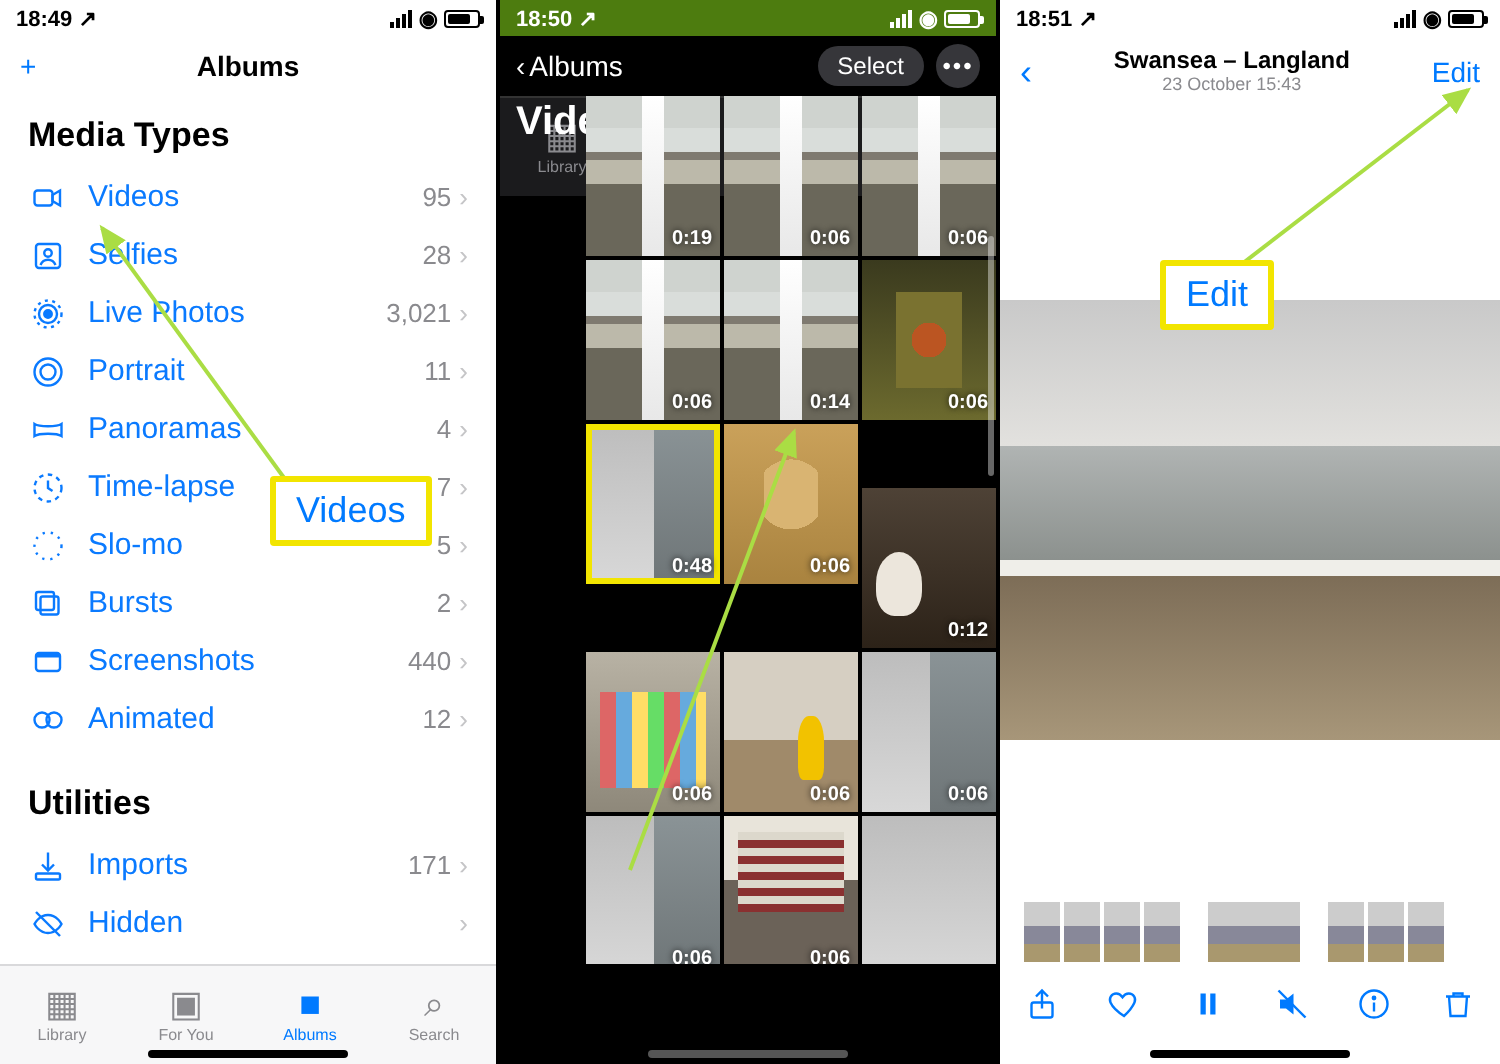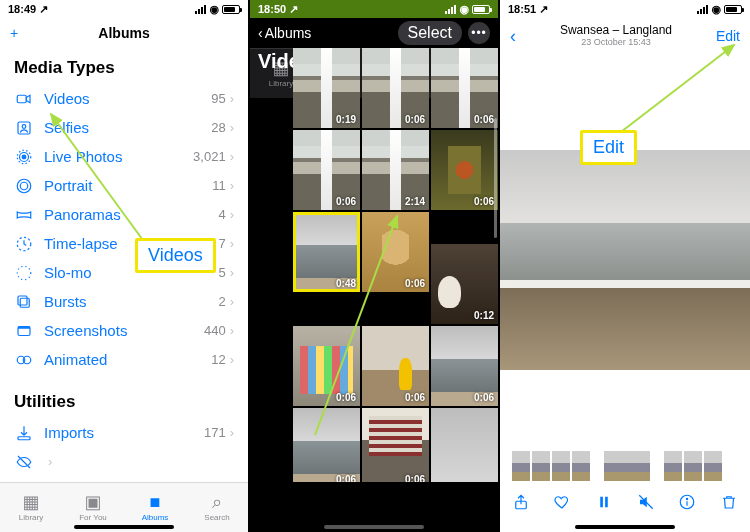--- a/index.html
+++ b/index.html
@@ -40,53 +40,53 @@
   .homebar { position:absolute; bottom:3px; left:50%; transform:translateX(-50%); width:100px; height:4px; background:#000; border-radius:3px;}
   .phone.dark .homebar { background:#555;}
   
   .callout { position:absolute; background:#fff; border:3px solid #f2e500; padding:4px 10px; font-size:18px; color:#007aff; font-weight:500; z-index:5; border-radius:2px;}
   svg.arrow { position:absolute; z-index:4; pointer-events:none;}
   
   .phone.dark { background:#000; color:#fff;}
   .head2 { height:30px; display:flex; align-items:center; justify-content:space-between; padding:0 8px;}
   .head2 .back { color:#fff; font-size:14px; display:flex; align-items:center; gap:2px;}
   .head2 .btns { display:flex; gap:6px; align-items:center;}
-  .pillbtn { background:rgba(120,120,128,0.45); color:#fff; font-size:16px; padding:3px 10px; border-radius:12px;}
+  .pillbtn { background:rgba(120,120,128,0.45); color:#fff; font-size:12px; padding:3px 10px; border-radius:12px;}
   .dotsbtn { width:22px; height:22px; border-radius:11px; background:rgba(120,120,128,0.45); color:#fff; display:flex; align-items:center; justify-content:center; font-size:12px; letter-spacing:1px;}
   .gridtitle { color:#fff; font-size:20px; font-weight:700; position:absolute; left:8px; top:50px;}
   .gridwrap { position:absolute; top:48px; left:0; right:0; bottom:50px; overflow:hidden;padding-left:43px;}
   .grid { display:grid; grid-template-columns:repeat(3, 1fr); gap:2px;}
   .thumb { position:relative; height:80px; background:#555; overflow:hidden;}
   .thumb .dur { position:absolute; right:4px; bottom:3px; color:#fff; font-size:10px; font-weight:600; text-shadow:0 0 3px rgba(0,0,0,0.8);}
   .thumb.selected { outline:3px solid #f2e500; outline-offset:-3px; z-index:2;}
   .scrollind { position:absolute; right:1px; top:70px; width:3px; height:120px; background:rgba(255,255,255,0.4); border-radius:2px;}
   
   .tx-waterfall { background:linear-gradient(#cfd3cf 0 20%, #d9ddda 20% 35%,#7f7a70 35% 40%,#bcb9aa 40% 55%,#6a675a 55% 100%);}
   .tx-waterfall::after{content:"";position:absolute;left:42%;top:0;width:16%;height:100%;background:linear-gradient(#fff,#e8e8e8);}
   .tx-green { background:linear-gradient(#3a3a1e,#6c6a2e);}
   .tx-green::before{content:"";position:absolute;inset:20% 25%;background:radial-gradient(circle,#b52 0 30%,transparent 30%),#7a7230;}
-  .tx-sea { display:flex; flex-direction:column;}
+  .tx-sea { display:flex; flex-direction:row;}
   .tx-sea .sky{flex:1;background:linear-gradient(#bdbdbd,#d8d8d8);}
   .tx-sea .sea{flex:1;background:linear-gradient(#8a9396,#6e7577);}
   .tx-sea .sand{height:18%;background:#b9a98e;}
   .tx-bear { background:linear-gradient(#caa15a,#a9833f);}
   .tx-bear::after{content:"";position:absolute;left:30%;top:20%;width:40%;height:60%;background:radial-gradient(circle at 50% 40%,#d9b472 0 55%,transparent 55%);}
   .tx-dogs { background:linear-gradient(#4e4236,#2c2218);margin-top:32px;}
   .tx-dogs::after{content:"";position:absolute;left:10%;top:40%;width:35%;height:40%;background:#ece6dc;border-radius:50% 50% 40% 40%;}
   .tx-shop { background:linear-gradient(#b8b2a4,#8e887a);}
   .tx-shop::before{content:"";position:absolute;inset:25% 10% 15% 10%;background:repeating-linear-gradient(90deg,#d66 0 8px,#6ad 8px 16px,#fd6 16px 24px,#6d6 24px 32px);}
   .tx-yellow { background:linear-gradient(#d6cfc2 0 55%,#a08a6a 55% 100%);}
   .tx-yellow::after{content:"";position:absolute;left:55%;top:40%;width:20%;height:40%;background:#f2c200;border-radius:40% 40% 20% 20%;}
   .tx-street { background:linear-gradient(#e8e4da 0 40%,#6b6258 40% 100%);}
   .tx-street::after{content:"";position:absolute;inset:10% 10% 40% 10%;background:repeating-linear-gradient(0deg,#8a3030 0 4px,#dcd8cc 4px 8px);}
   .tx-empty { background:#1a1a1a;}
   
   .head3 { height:36px; display:flex; align-items:center; justify-content:space-between; padding:0 10px;}
   .head3 .center { text-align:center; line-height:1.1;}
-  .head3 .center .t1 { font-size:12px; font-weight:400;}
+  .head3 .center .t1 { font-size:12px; font-weight:700;}
   .head3 .center .t2 { font-size:9px; color:#8a8a8e;}
   .head3 .edit { color:#007aff; font-size:14px;}
   .bigphoto { position:absolute; left:0; right:0; top:150px; height:220px; display:flex; flex-direction:column;}
   .bigphoto .sky { flex:0.9; background:linear-gradient(#c9c9c9,#e2e1de);}
   .bigphoto .sea { flex:0.7; background:linear-gradient(#b0b4b3,#8c918e);}
   .bigphoto .foam { height:8px; background:#efeee9;}
   .bigphoto .sand { flex:1; background:linear-gradient(#7d6d57,#a79679);}
   .strip { position:absolute; left:0; right:0; bottom:48px; height:36px; display:flex; gap:2px; padding:0 12px; align-items:center;}
   .strip .sth { width:18px; height:30px; background:#888;}
   .strip .sth.sea { background:linear-gradient(#ccc 0 40%,#889 40% 70%,#a9986e 70% 100%);}
@@ -249,20 +249,21 @@
             <span class="count">171</span>
             <span class="chev">›</span>
           </div>
           <div class="row">
             <span class="icon">
               <svg class="ic" viewBox="0 0 24 24" fill="none" stroke="currentColor" stroke-width="1.6">
                 <path d="M3 12s3-6 9-6 9 6 9 6-3 6-9 6-9-6-9-6z"></path>
                 <line x1="4" y1="4" x2="20" y2="20"></line>
               </svg>
             </span>
+            <span class="label">Hidden</span>
             <span class="count"></span>
             <span class="chev">›</span>
           </div>
         </div>
   </div>
   <div class="tabbar" id="tabs1">
         <div class="tab">
           <span class="ticon">▦</span>
           <span>Library</span>
         </div>
@@ -329,21 +330,21 @@
           <div class="thumb tx-waterfall">
             <span class="dur">0:06</span>
           </div>
           <div class="thumb tx-waterfall">
             <span class="dur">0:06</span>
           </div>
           <div class="thumb tx-waterfall">
             <span class="dur">0:06</span>
           </div>
           <div class="thumb tx-waterfall">
-            <span class="dur">2:14</span>
+            <span class="dur">0:14</span>
           </div>
           <div class="thumb tx-green">
             <span class="dur">0:06</span>
           </div>
           <div class="thumb tx-sea selected">
             <div class="sky"></div>
             <div class="sea"></div>
             <div class="sand"></div>
             <span class="dur">0:48</span>
           </div>

